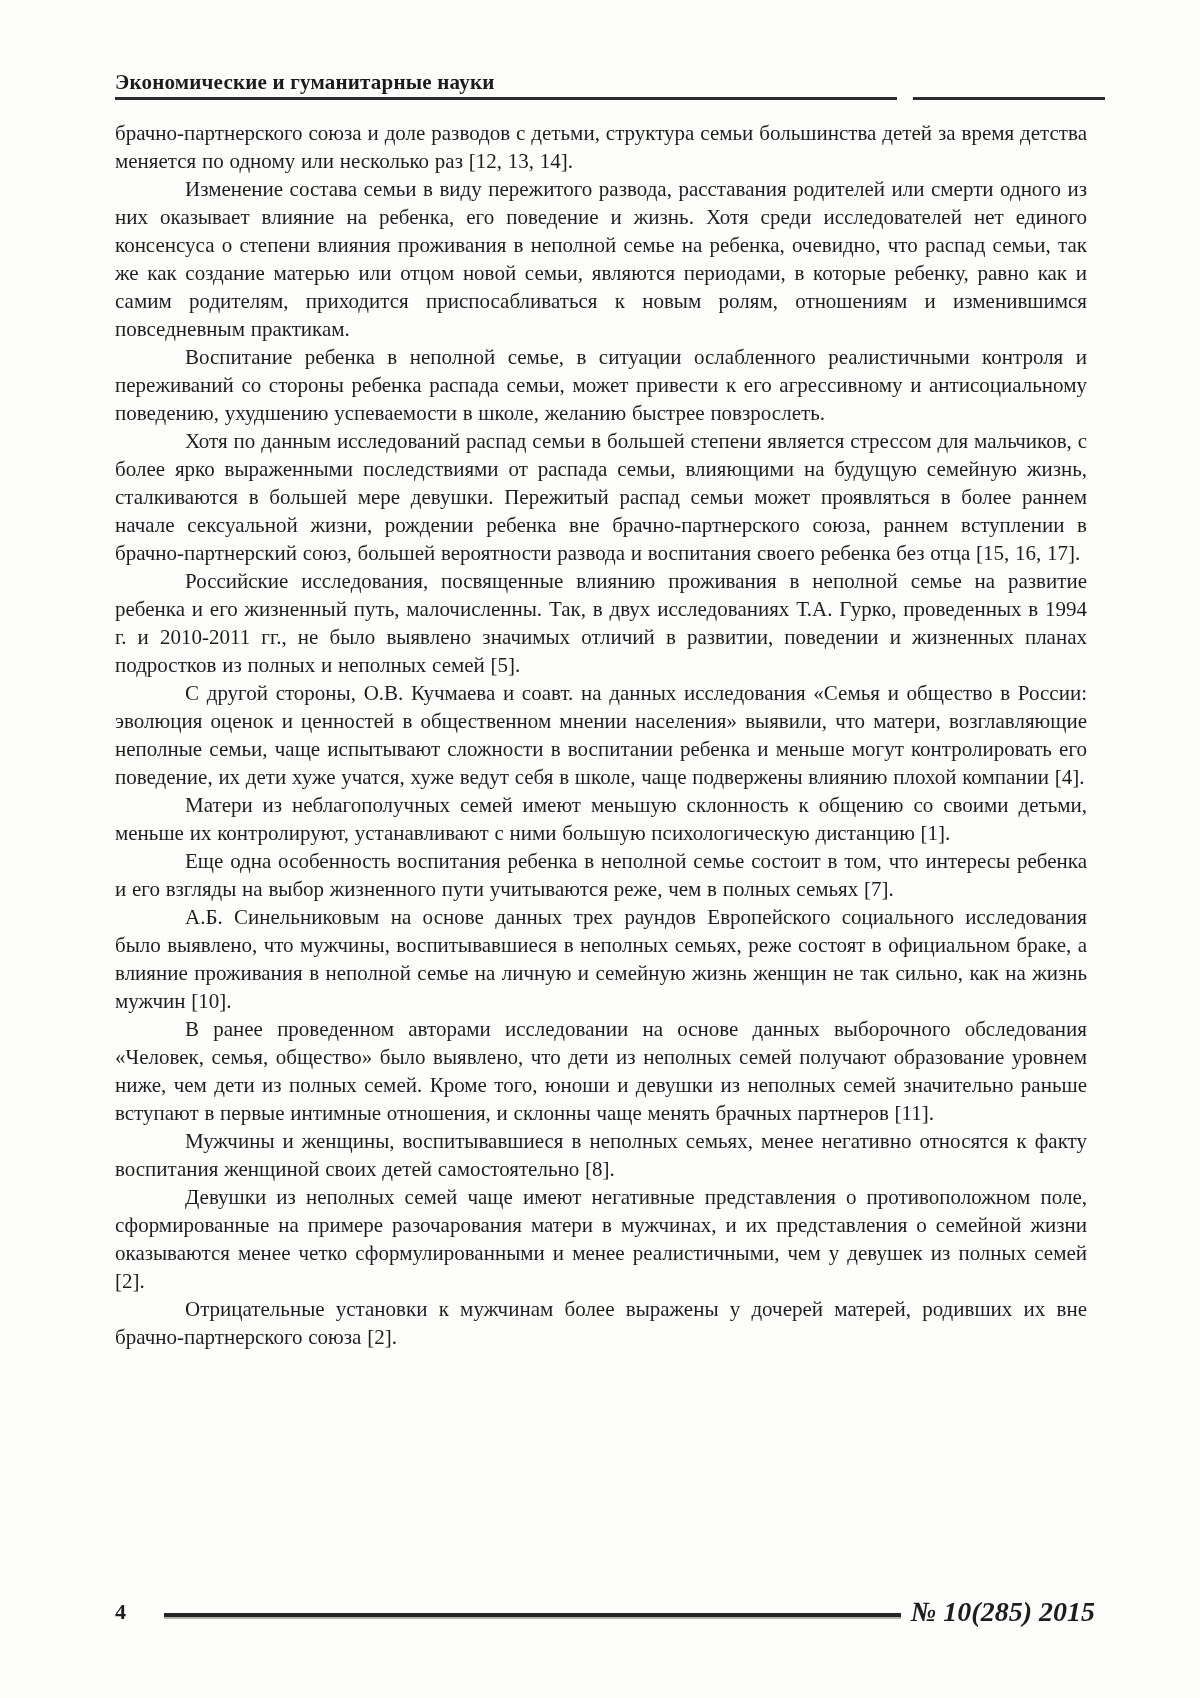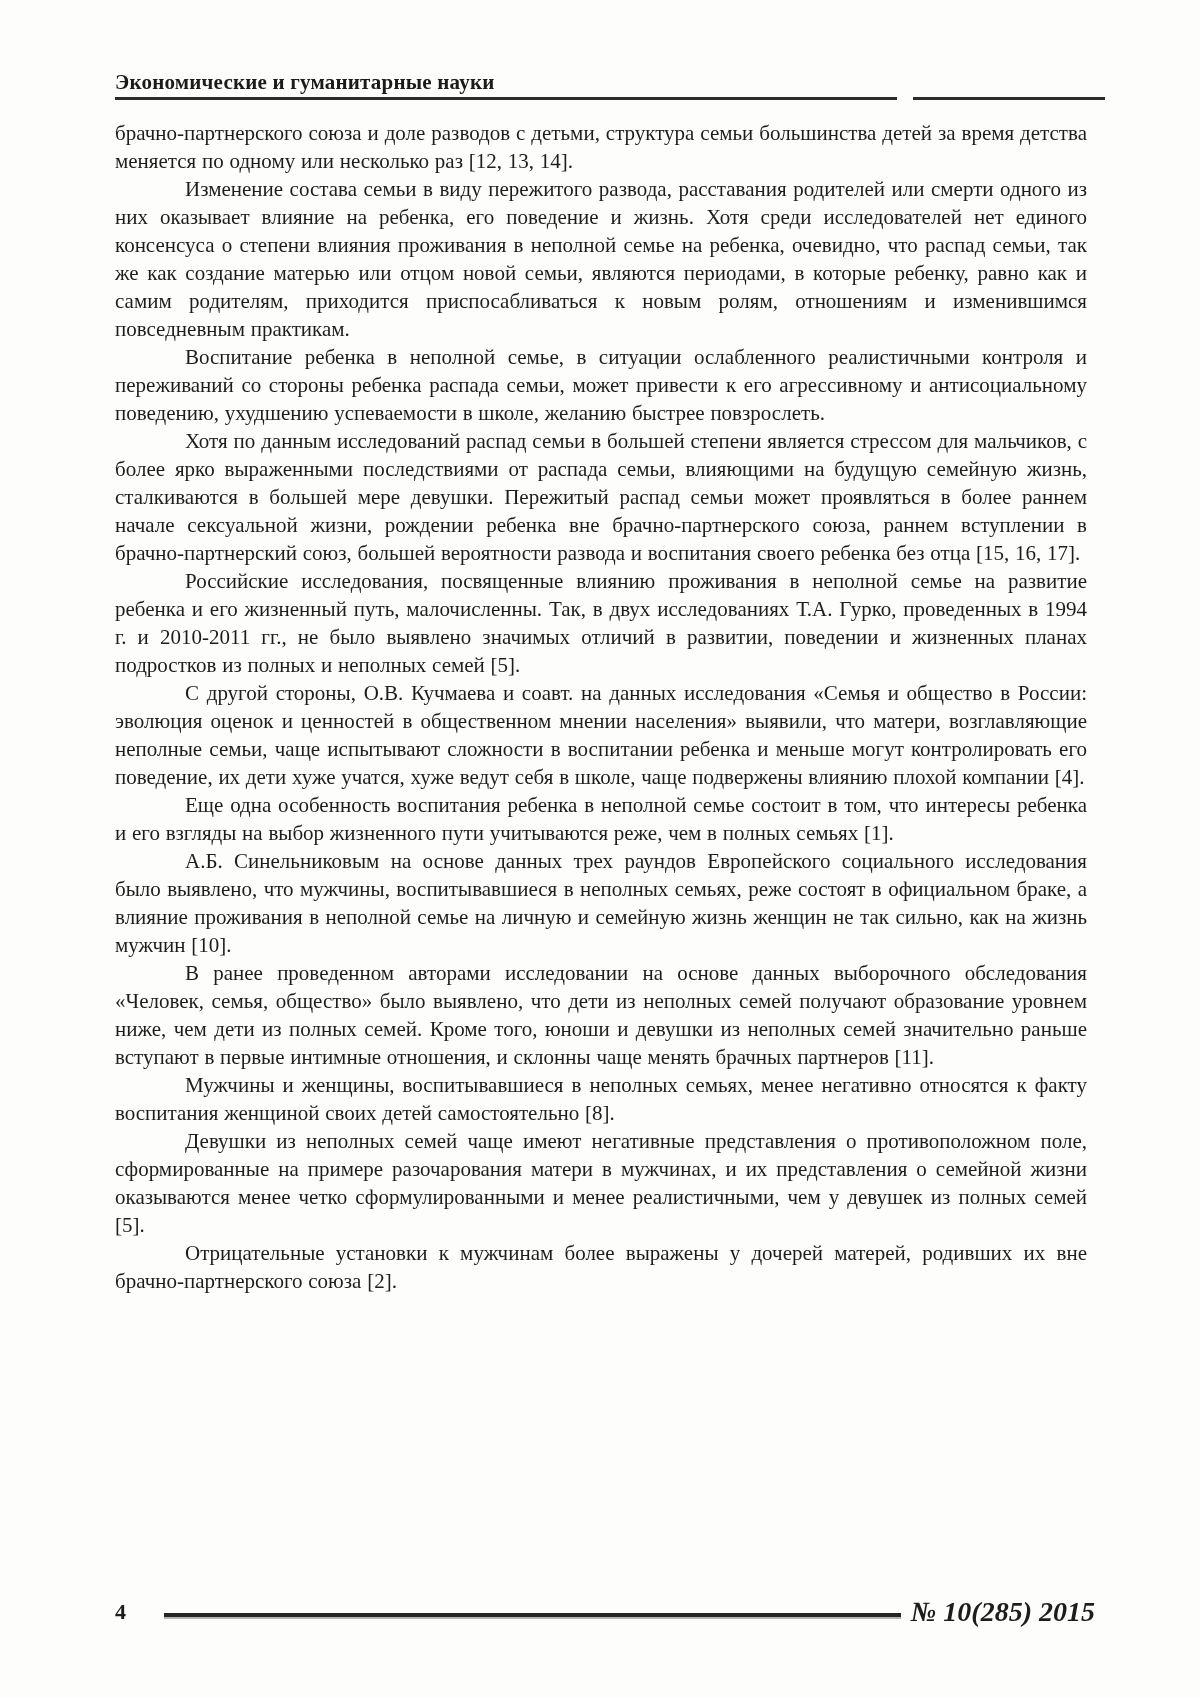--- a/index.html
+++ b/index.html
@@ -108,30 +108,31 @@
       <p class="para">Изменение состава семьи в виду пережитого развода, расставания родителей или смерти одного из них оказывает влияние на ребенка, его поведение и жизнь. Хотя среди исследователей нет единого консенсуса о степени влияния проживания в неполной семье на ребенка, очевидно, что распад семьи, так же как создание матерью или отцом новой семьи, являются периодами, в которые ребенку, равно как и самим родителям, приходится приспосабливаться к новым ролям, отношениям и изменившимся повседневным практикам.</p>
 
       <p class="para">Воспитание ребенка в неполной семье, в ситуации ослабленного реалистичными контроля и переживаний со стороны ребенка распада семьи, может привести к его агрессивному и антисоциальному поведению, ухудшению успеваемости в школе, желанию быстрее повзрослеть.</p>
 
       <p class="para">Хотя по данным исследований распад семьи в большей степени является стрессом для мальчиков, с более ярко выраженными последствиями от распада семьи, влияющими на будущую семейную жизнь, сталкиваются в большей мере девушки. Пережитый распад семьи может проявляться в более раннем начале сексуальной жизни, рождении ребенка вне брачно-партнерского союза, раннем вступлении в брачно-партнерский союз, большей вероятности развода и воспитания своего ребенка без отца [15, 16, 17].</p>
 
       <p class="para">Российские исследования, посвященные влиянию проживания в неполной семье на развитие ребенка и его жизненный путь, малочисленны. Так, в двух исследованиях Т.А. Гурко, проведенных в 1994 г. и 2010-2011 гг., не было выявлено значимых отличий в развитии, поведении и жизненных планах подростков из полных и неполных семей [5].</p>
 
       <p class="para">С другой стороны, О.В. Кучмаева и соавт. на данных исследования «Семья и общество в России: эволюция оценок и ценностей в общественном мнении населения» выявили, что матери, возглавляющие неполные семьи, чаще испытывают сложности в воспитании ребенка и меньше могут контролировать его поведение, их дети хуже учатся, хуже ведут себя в школе, чаще подвержены влиянию плохой компании [4].</p>
 
+      <p class="para">Матери из неблагополучных семей имеют меньшую склонность к общению со своими детьми, меньше их контролируют, устанавливают с ними большую психологическую дистанцию [1].</p>
 
-      <p class="para">Еще одна особенность воспитания ребенка в неполной семье состоит в том, что интересы ребенка и его взгляды на выбор жизненного пути учитываются реже, чем в полных семьях [1].</p>
+      <p class="para">Еще одна особенность воспитания ребенка в неполной семье состоит в том, что интересы ребенка и его взгляды на выбор жизненного пути учитываются реже, чем в полных семьях [7].</p>
 
       <p class="para">А.Б. Синельниковым на основе данных трех раундов Европейского социального исследования было выявлено, что мужчины, воспитывавшиеся в неполных семьях, реже состоят в официальном браке, а влияние проживания в неполной семье на личную и семейную жизнь женщин не так сильно, как на жизнь мужчин [10].</p>
 
       <p class="para">В ранее проведенном авторами исследовании на основе данных выборочного обследования «Человек, семья, общество» было выявлено, что дети из неполных семей получают образование уровнем ниже, чем дети из полных семей. Кроме того, юноши и девушки из неполных семей значительно раньше вступают в первые интимные отношения, и склонны чаще менять брачных партнеров [11].</p>
 
       <p class="para">Мужчины и женщины, воспитывавшиеся в неполных семьях, менее негативно относятся к факту воспитания женщиной своих детей самостоятельно [8].</p>
 
-      <p class="para">Девушки из неполных семей чаще имеют негативные представления о противоположном поле, сформированные на примере разочарования матери в мужчинах, и их представления о семейной жизни оказываются менее четко сформулированными и менее реалистичными, чем у девушек из полных семей [5].</p>
+      <p class="para">Девушки из неполных семей чаще имеют негативные представления о противоположном поле, сформированные на примере разочарования матери в мужчинах, и их представления о семейной жизни оказываются менее четко сформулированными и менее реалистичными, чем у девушек из полных семей [2].</p>
 
       <p class="para">Отрицательные установки к мужчинам более выражены у дочерей матерей, родивших их вне брачно-партнерского союза [2].</p>
 
     </main>
 
   <footer class="page-footer">
     <span class="page-num">4</span>
     <span class="footer-rule"></span>
     <span class="issue">№ 10(285) 2015</span>
   </footer>

